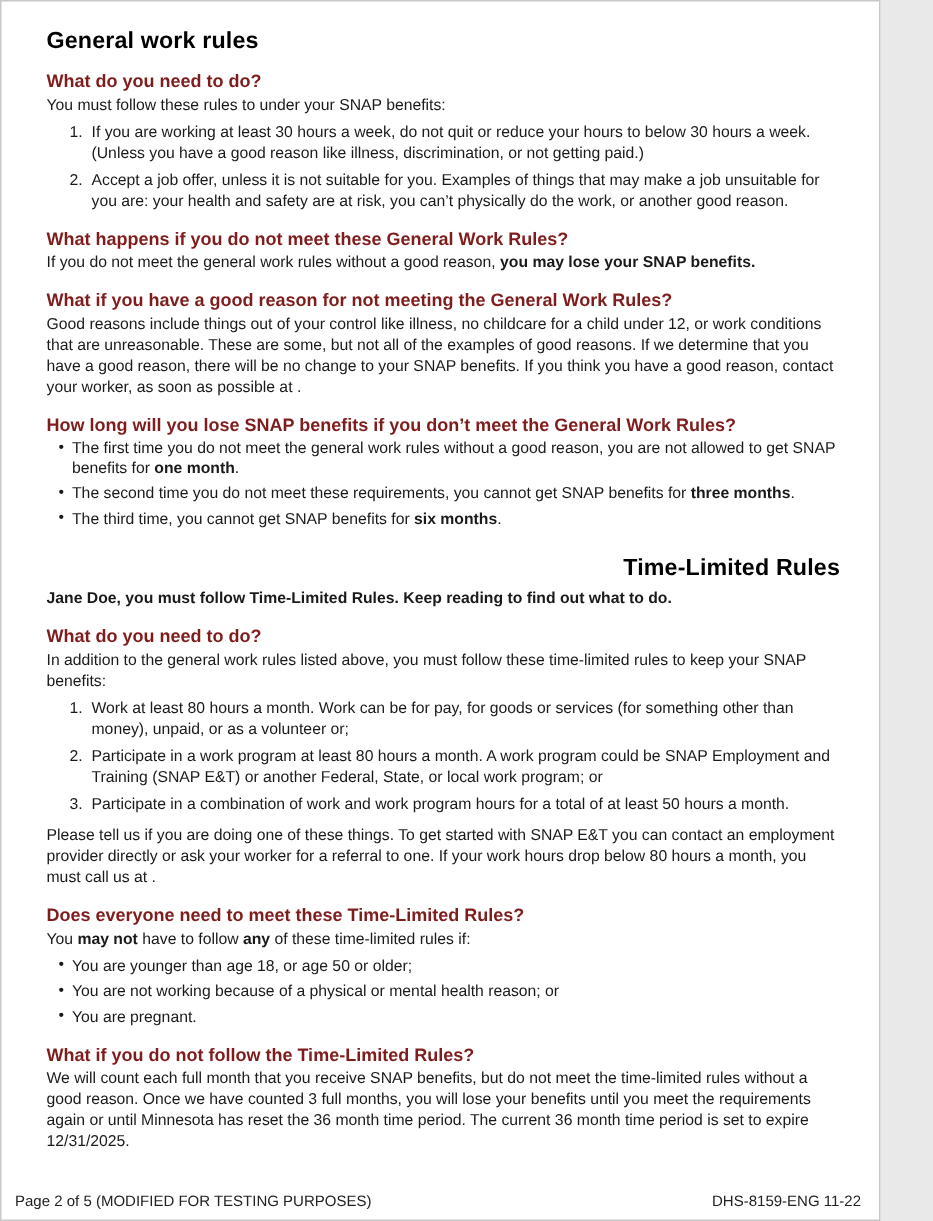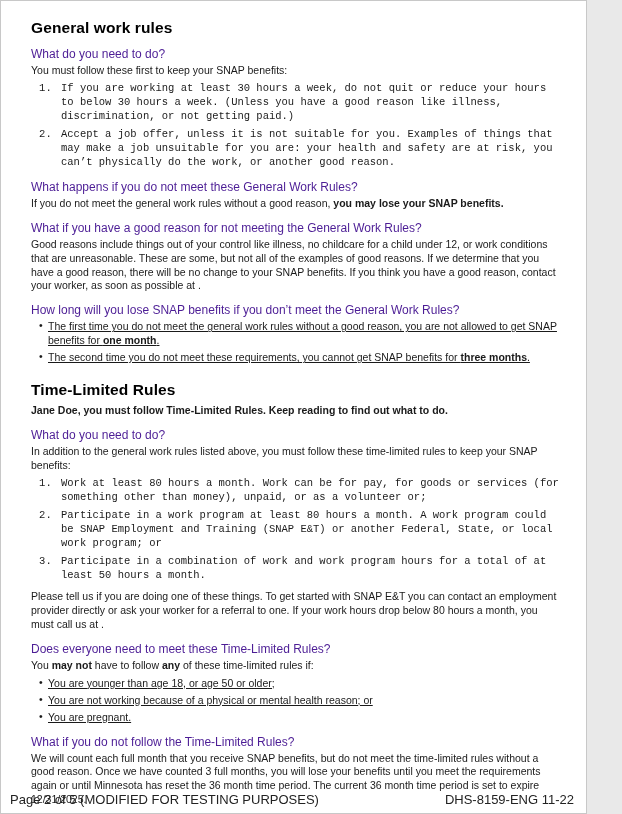--- a/index.html
+++ b/index.html
@@ -19,47 +19,45 @@
     color: #1a1a1a;
     overflow: hidden;
   }
   h1 {
     font-size: 15.5px;
     font-weight: bold;
     color: #000000;
     margin: 8px 0 5px 0;
     letter-spacing: 0.1px;
   }
-  h1.section-gap { margin-top: 16px; }
+  h1.section-gap { margin-top: 16px; text-align: right; }
   h2 {
     font-size: 12px;
-    font-weight: normal;
-    color: #4c1d95;
+    font-weight: bold;
+    color: #7f1d1d;
     margin: 10px 0 3px 0;
   }
   p { margin: 0 0 4px 0; }
   .body {
     font-size: 10.5px;
     line-height: 1.33;
     color: #1a1a1a;
   }
   ol.numbered {
     margin: 2px 0 7px 0;
     padding-left: 27px;
   }
   ol.numbered li {
     margin-bottom: 4px;
     padding-left: 3px;
-    font-family: Liberation Mono, monospace;
   }
   ul.bullets {
     list-style: none;
     margin: 2px 0 7px 0;
     padding-left: 8px;
-    text-decoration: underline;
   }
   ul.bullets li {
     position: relative;
     padding-left: 9px;
     margin-bottom: 3px;
   }
   ul.bullets li::before {
     content: "\2022";
     position: absolute;
     left: 0;
@@ -68,34 +66,34 @@
   .italic { font-style: italic; }
   .bold { font-weight: bold; }
   strong { font-weight: bold; }
   .footer {
     position: absolute;
     left: 9px;
     right: 12px;
     bottom: 6px;
     display: flex;
     justify-content: space-between;
-    font-size: 13px;
+    font-size: 10px;
     color: #222222;
   }
 </style>
 </head>
 <body>
 
 <div class="page">
 
   <h1>General work rules</h1>
 
   <section>
     <h2>What do you need to do?</h2>
-    <p class="body">You must follow these first to keep your SNAP benefits:</p>
+    <p class="body">You must follow these rules to under your SNAP benefits:</p>
     <ol class="numbered body">
       <li>If you are working at least 30 hours a week, do not quit or reduce your hours to below 30 hours a week. (Unless you have a good reason like illness, discrimination, or not getting paid.)</li>
       <li>Accept a job offer, unless it is not suitable for you. Examples of things that may make a job unsuitable for you are: your health and safety are at risk, you can’t physically do the work, or another good reason.</li>
     </ol>
   </section>
 
   <section>
     <h2>What happens if you do not meet these General Work Rules?</h2>
     <p class="body"><span>If you do not meet the general work rules without a good reason, </span><strong>you may lose your SNAP benefits.</strong></p>
   </section>
@@ -103,20 +101,21 @@
   <section>
     <h2>What if you have a good reason for not meeting the General Work Rules?</h2>
     <p class="body">Good reasons include things out of your control like illness, no childcare for a child under 12, or work conditions that are unreasonable. These are some, but not all of the examples of good reasons. If we determine that you have a good reason, there will be no change to your SNAP benefits. If you think you have a good reason, contact your worker,  as soon as possible at .</p>
   </section>
 
   <section>
     <h2>How long will you lose SNAP benefits if you don’t meet the General Work Rules?</h2>
     <ul class="bullets body">
       <li><span>The first time you do not meet the general work rules without a good reason, you are not allowed to get SNAP benefits for </span><strong>one month</strong><span>.</span></li>
       <li><span>The second time you do not meet these requirements, you cannot get SNAP benefits for </span><strong>three months</strong><span>.</span></li>
+      <li><span>The third time, you cannot get SNAP benefits for </span><strong>six months</strong><span>.</span></li>
     </ul>
   </section>
 
   <h1 class="section-gap">Time-Limited Rules</h1>
 
   <p class="body bold">Jane Doe, you must follow Time-Limited Rules.  Keep reading to find out what to do.</p>
 
   <section>
     <h2>What do you need to do?</h2>
     <p class="body">In addition to the general work rules listed above, you must follow these time-limited rules to keep your SNAP benefits:</p>

